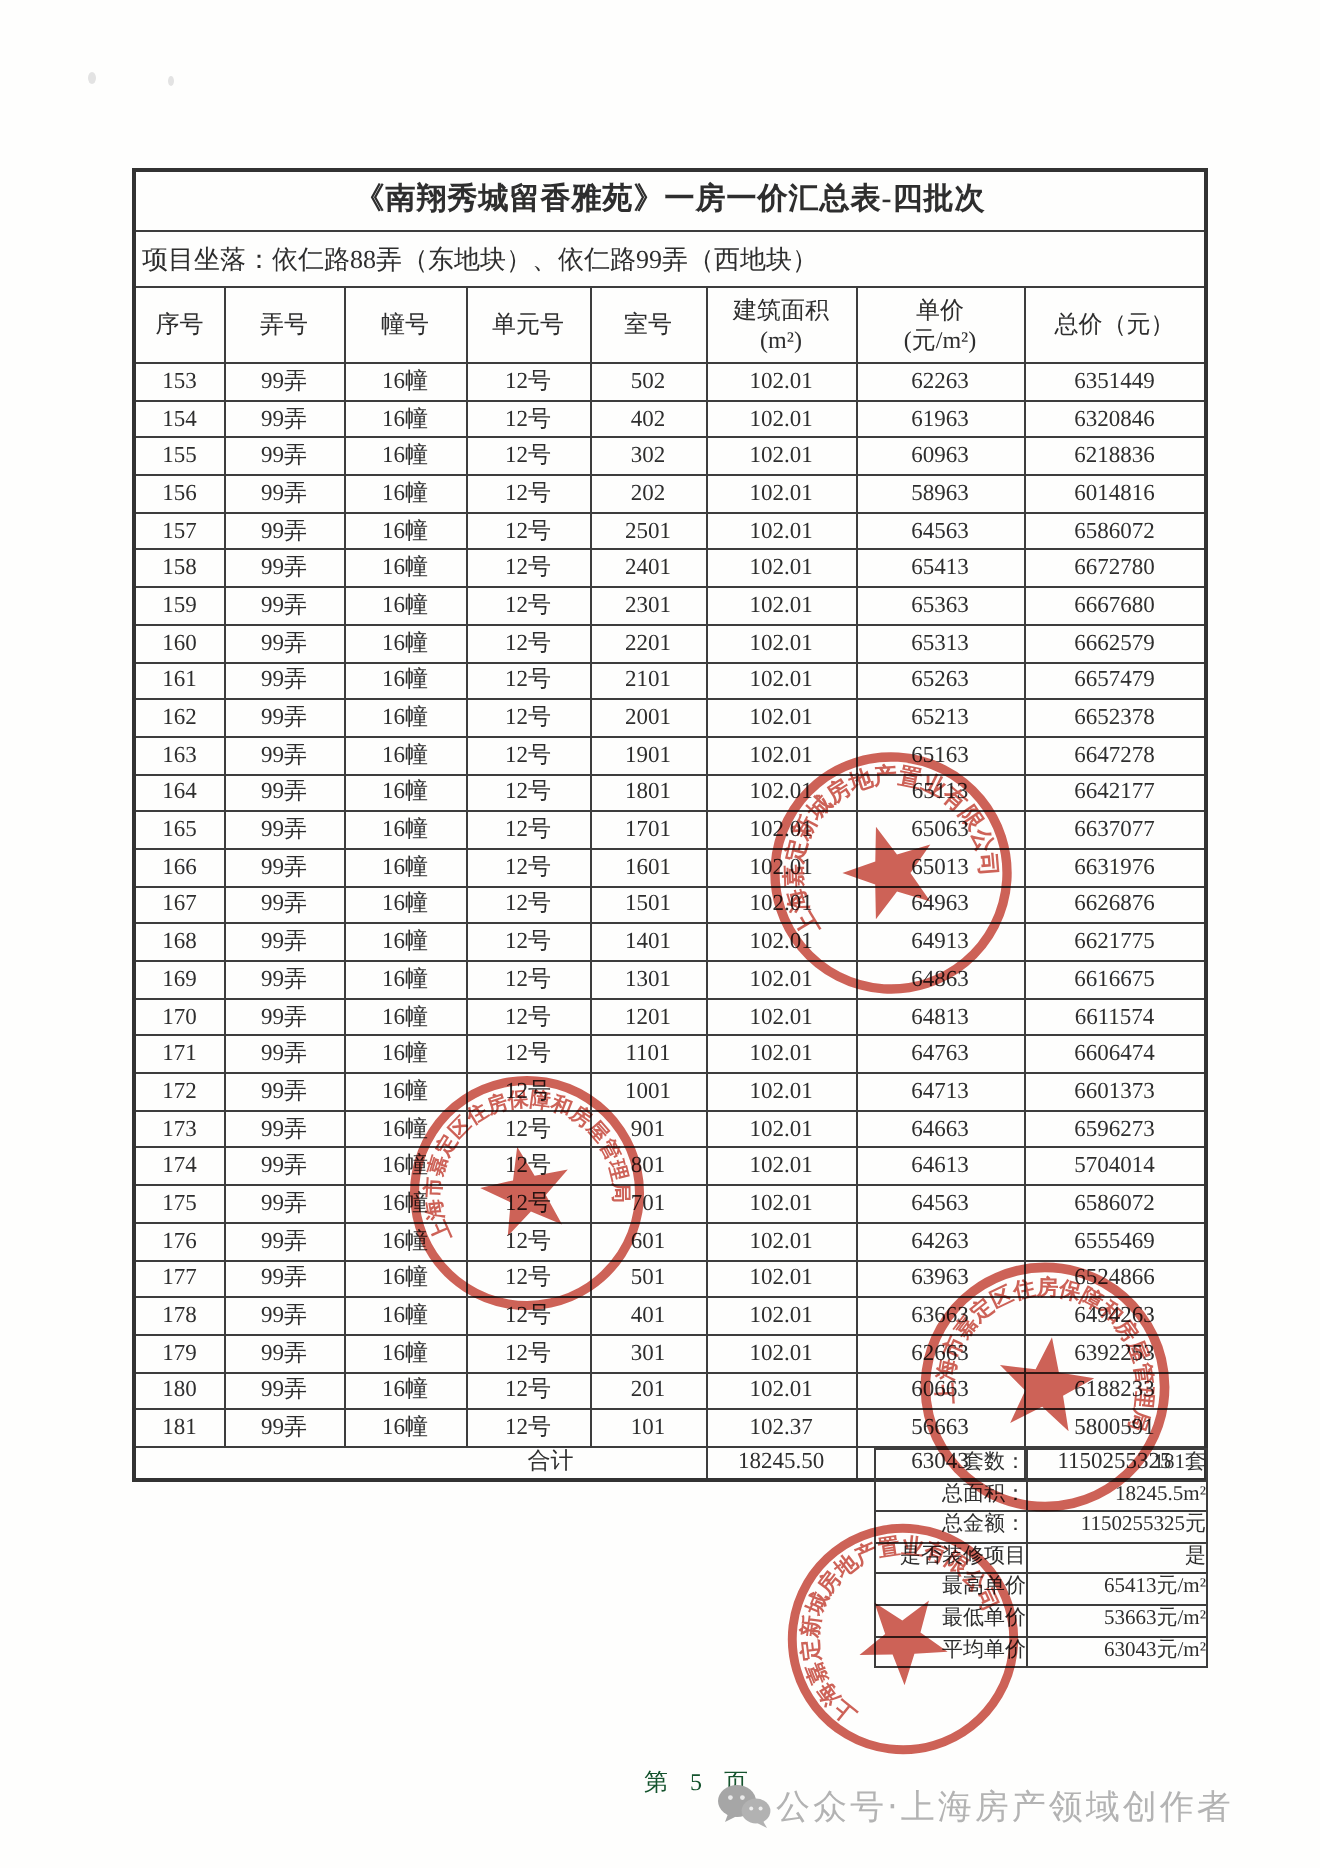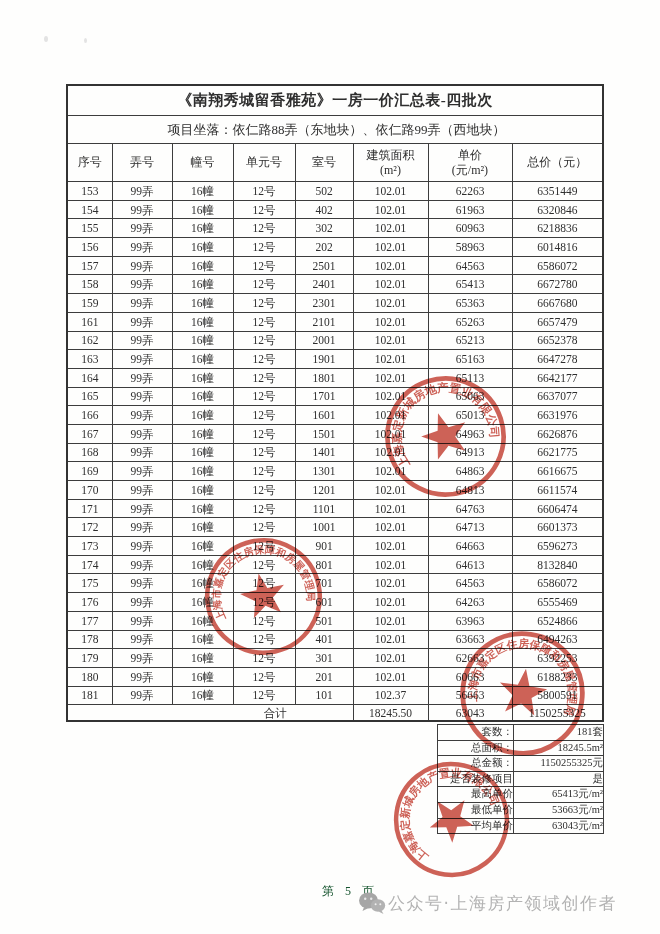--- a/index.html
+++ b/index.html
@@ -16,21 +16,21 @@
   table.main{
     position:absolute;left:66px;top:84px;width:536px;
     border-collapse:collapse;table-layout:fixed;background:transparent;
   }
   table.main td{
     border:1px solid #3d3d3d;text-align:center;vertical-align:middle;
     font-size:11.5px;line-height:1.05;padding:0;overflow:hidden;white-space:nowrap;
   }
   table.main{border:2px solid #333;}
   tr.title-row td{height:29px;font-weight:bold;font-size:15px;letter-spacing:.5px;}
-  tr.loc-row td{height:27px;text-align:center;padding-left:3px;font-size:13px;}
+  tr.loc-row td{height:27px;text-align:left;padding-left:3px;font-size:13px;}
   tr.head-row td{height:37px;font-size:12px;}
   tr.head-row .two-line div{line-height:1.25;}
   tbody.rows td{height:17.7px;}
   tr.total-row td{height:15px;}
   tr.total-row td.merged{text-indent:130px;}
 
   
   table.summary{
     position:absolute;left:437px;top:724px;width:167px;
     border-collapse:collapse;table-layout:fixed;
@@ -173,20 +173,30 @@
           <td>159</td>
           <td>99弄</td>
           <td>16幢</td>
           <td>12号</td>
           <td>2301</td>
           <td>102.01</td>
           <td>65363</td>
           <td>6667680</td>
         </tr>
         <tr>
+          <td>160</td>
+          <td>99弄</td>
+          <td>16幢</td>
+          <td>12号</td>
+          <td>2201</td>
+          <td>102.01</td>
+          <td>65313</td>
+          <td>6662579</td>
+        </tr>
+        <tr>
           <td>161</td>
           <td>99弄</td>
           <td>16幢</td>
           <td>12号</td>
           <td>2101</td>
           <td>102.01</td>
           <td>65263</td>
           <td>6657479</td>
         </tr>
         <tr>
@@ -310,21 +320,21 @@
           <td>6596273</td>
         </tr>
         <tr>
           <td>174</td>
           <td>99弄</td>
           <td>16幢</td>
           <td>12号</td>
           <td>801</td>
           <td>102.01</td>
           <td>64613</td>
-          <td>8132840</td>
+          <td>5704014</td>
         </tr>
         <tr>
           <td>175</td>
           <td>99弄</td>
           <td>16幢</td>
           <td>12号</td>
           <td>701</td>
           <td>102.01</td>
           <td>64563</td>
           <td>6586072</td>

